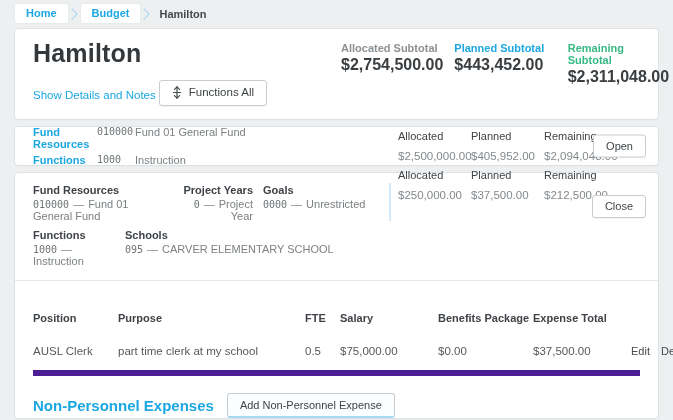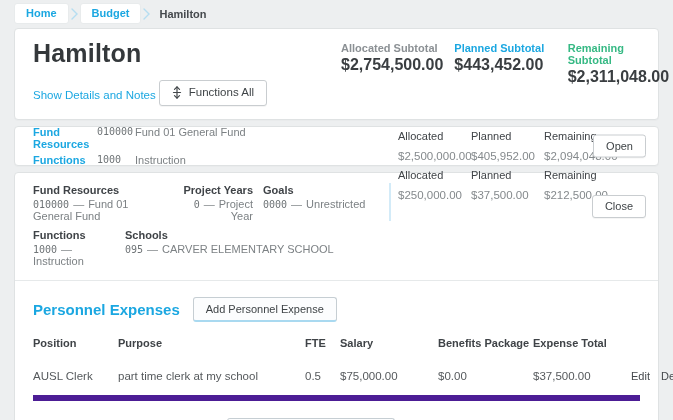--- a/index.html
+++ b/index.html
@@ -211,24 +211,20 @@
         </div>
         <div class="total-group">
           <div class="total-label">Remaining</div>
           <div class="total-value">$212,500.00</div>
         </div>
       </div>
       <button class="row-btn detail-btn">Close</button>
     </div>
 
     <div class="section">
-      <div class="section-head">
-        <span class="section-title">Personnel Expenses</span>
-        <button class="add-btn">Add Personnel Expense</button>
-      </div>
       <div class="p-grid p-head">
         <span>Position</span>
         <span>Purpose</span>
         <span>FTE</span>
         <span>Salary</span>
         <span>Benefits Package</span>
         <span>Expense Total</span>
         <span></span>
       </div>
       <div class="p-grid p-row">

